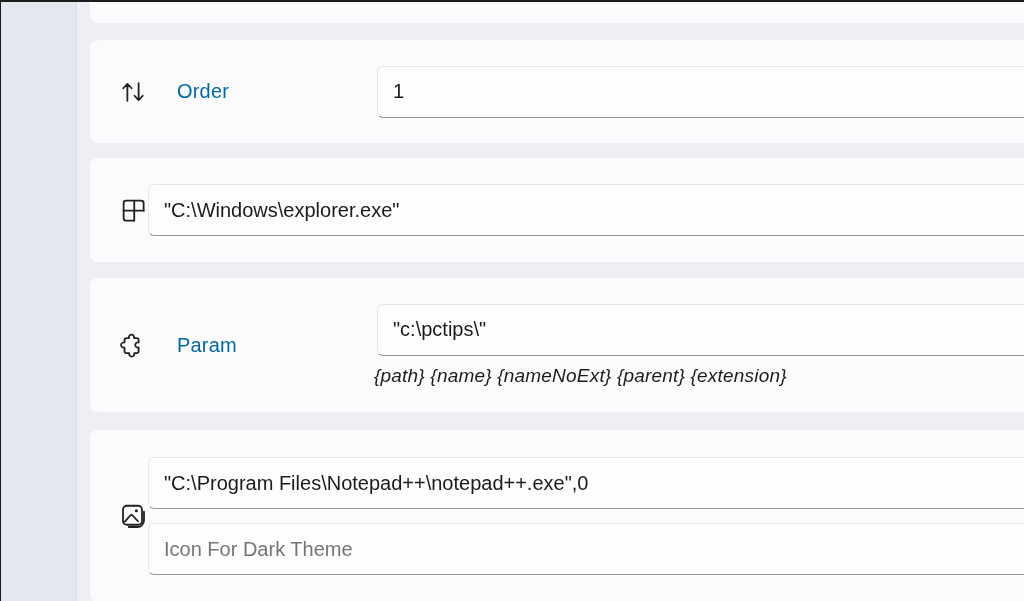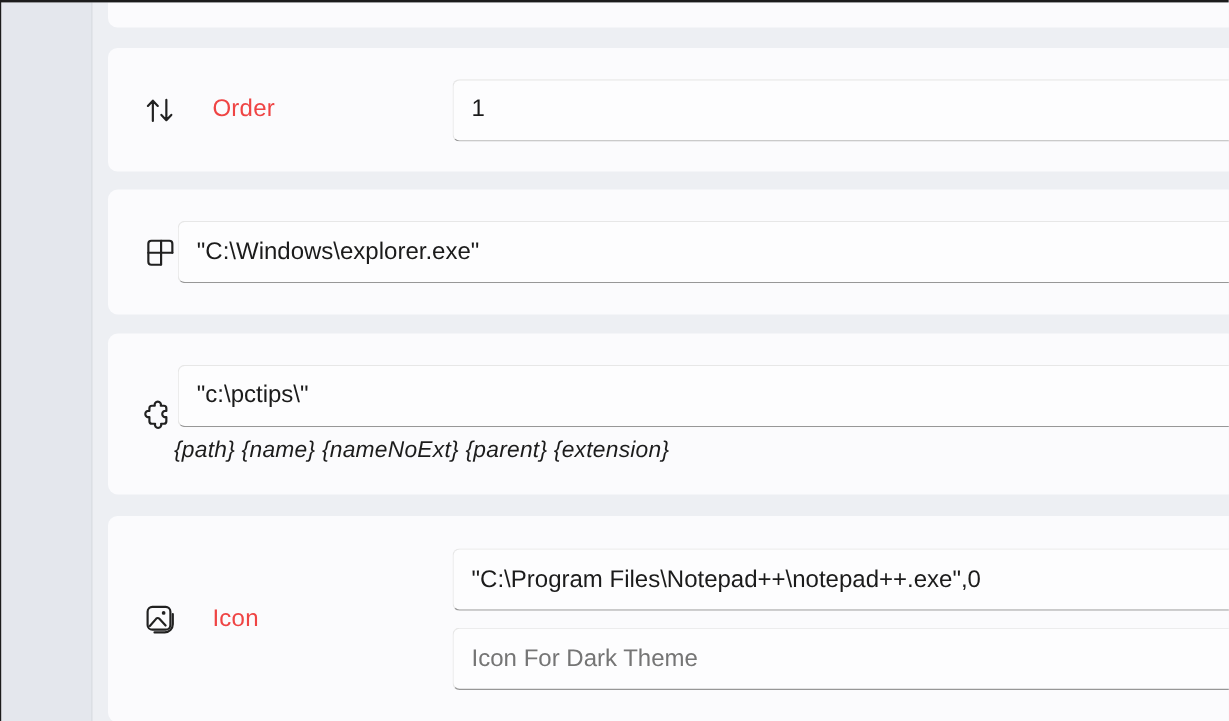--- a/index.html
+++ b/index.html
@@ -31,21 +31,21 @@
   .row-exe{top:158px;height:104px}
   .row-param{top:278px;height:134px}
   .row-icon{top:430px;height:172px}
 
   .icon-box{width:30px;height:30px;flex:none;display:flex;align-items:center;justify-content:center}
   .icon-box svg{width:30px;height:30px;display:block}
   .icon-stroke{fill:none;stroke:#212121;stroke-width:1.45;stroke-linecap:round;stroke-linejoin:round}
 
   .row-label{
     margin-left:29px;width:200px;flex:none;
-    font-size:20px;color:#ef4444;letter-spacing:.2px;
+    font-size:20px;color:#0369a1;letter-spacing:.2px;
   }
 
   .fields{flex:1;display:flex;flex-direction:column;min-width:0}
 
   .textbox{
     height:52px;width:100%;box-sizing:border-box;
     background:#fdfdfe;
     border:1px solid #e7e7e7;border-bottom:1px solid #979797;
     border-radius:6px;
     padding:0 15px;margin:0;
@@ -95,35 +95,35 @@
       <input type="text" class="textbox" value="&quot;C:\Windows\explorer.exe&quot;" style="">
     </div>
   </section>
 
   <section class="card row-param">
     <span class="icon-box">
       <svg viewBox="0 0 24 24">
         <path class="icon-stroke" d="M8.8 6.5 A2.1 2.1 0 1 1 12.8 6.5 H14.8 Q16.5 6.5 16.5 8.2 V10 A2.1 2.1 0 1 0 16.5 14 V16.8 Q16.5 18.5 14.8 18.5 H13 A2.1 2.1 0 1 1 9 18.5 H6.9 Q5.2 18.5 5.2 16.8 V14 A2.1 2.1 0 1 1 5.2 10 V8.2 Q5.2 6.5 6.9 6.5 Z"></path>
       </svg>
     </span>
+    <span class="row-label">Param</span>
     <div class="fields">
       <input type="text" class="textbox" value="&quot;c:\pctips\&quot;" style="">
       <div class="hint">{path} {name} {nameNoExt} {parent} {extension}</div>
     </div>
   </section>
 
   <section class="card row-icon">
     <span class="icon-box">
       <svg viewBox="0 0 24 24">
         <rect class="icon-stroke" x="4" y="3.8" width="15.2" height="15.2" rx="3.2"></rect>
         <path class="icon-stroke" d="M5.5 16.5 L9.8 11.6 a1.3 1.3 0 0 1 1.9 0 L16 16.2"></path>
         <circle cx="14.7" cy="7.8" r="1.25" fill="#212121"></circle>
         <path class="icon-stroke" d="M20.8 8.6 V15.4 A5.4 5.4 0 0 1 15.4 20.8 H8.6"></path>
       </svg>
     </span>
-    <span class="row-label">Icon</span>
     <div class="fields">
       <input type="text" class="textbox" value="&quot;C:\Program Files\Notepad++\notepad++.exe&quot;,0" style="">
       <input type="text" class="textbox" placeholder="Icon For Dark Theme" style="">
     </div>
   </section>
 
 </div>
 
 </body></html>

